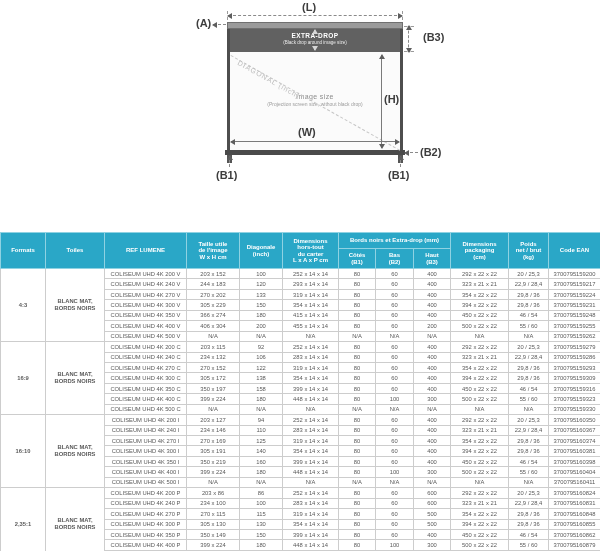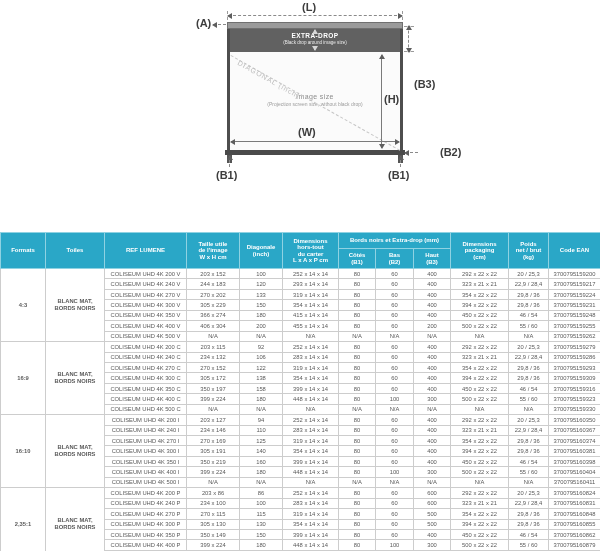--- a/index.html
+++ b/index.html
@@ -104,38 +104,38 @@
     <div class="dim h" style="left:213px; top:24px; width:13px;">
         <span class="ah l"></span>
       </div>
 
     <div class="tick h" style="left:404px; top:26px; width:10px;"></div>
     <div class="tick h" style="left:404px; top:51px; width:10px;"></div>
     <div class="dim v" style="left:408px; top:26px; height:26px;">
         <span class="ah u"></span>
         <span class="ah d"></span>
       </div>
-    <div class="abs dim-label" style="left:414px; top:31px;margin-top:47px;">(B3)</div>
+    <div class="abs dim-label" style="left:423px; top:31px;">(B3)</div>
 
     <div class="dim v solid" style="left:381px; top:55px; height:93px;">
         <span class="ah u"></span>
         <span class="ah d"></span>
       </div>
     <div class="abs dim-label" style="left:384px; top:93px;">(H)</div>
 
     <div class="dim h solid" style="left:231px; top:141px; width:168px;">
         <span class="ah l"></span>
         <span class="ah r"></span>
       </div>
     <div class="abs dim-label" style="left:298px; top:126px;">(W)</div>
 
     <div class="dim h" style="left:405px; top:152px; width:13px;">
         <span class="ah l"></span>
       </div>
-    <div class="abs dim-label" style="left:440px; top:146px;">(B2)</div>
+    <div class="abs dim-label" style="left:420px; top:146px;">(B2)</div>
 
     <div class="dim v" style="left:229px; top:156px; height:11px;">
         <span class="ah u"></span>
       </div>
     <div class="abs dim-label" style="left:216px; top:169px;">(B1)</div>
     <div class="dim v" style="left:400px; top:156px; height:11px;">
         <span class="ah u"></span>
       </div>
     <div class="abs dim-label" style="left:388px; top:169px;">(B1)</div>
   </div>

